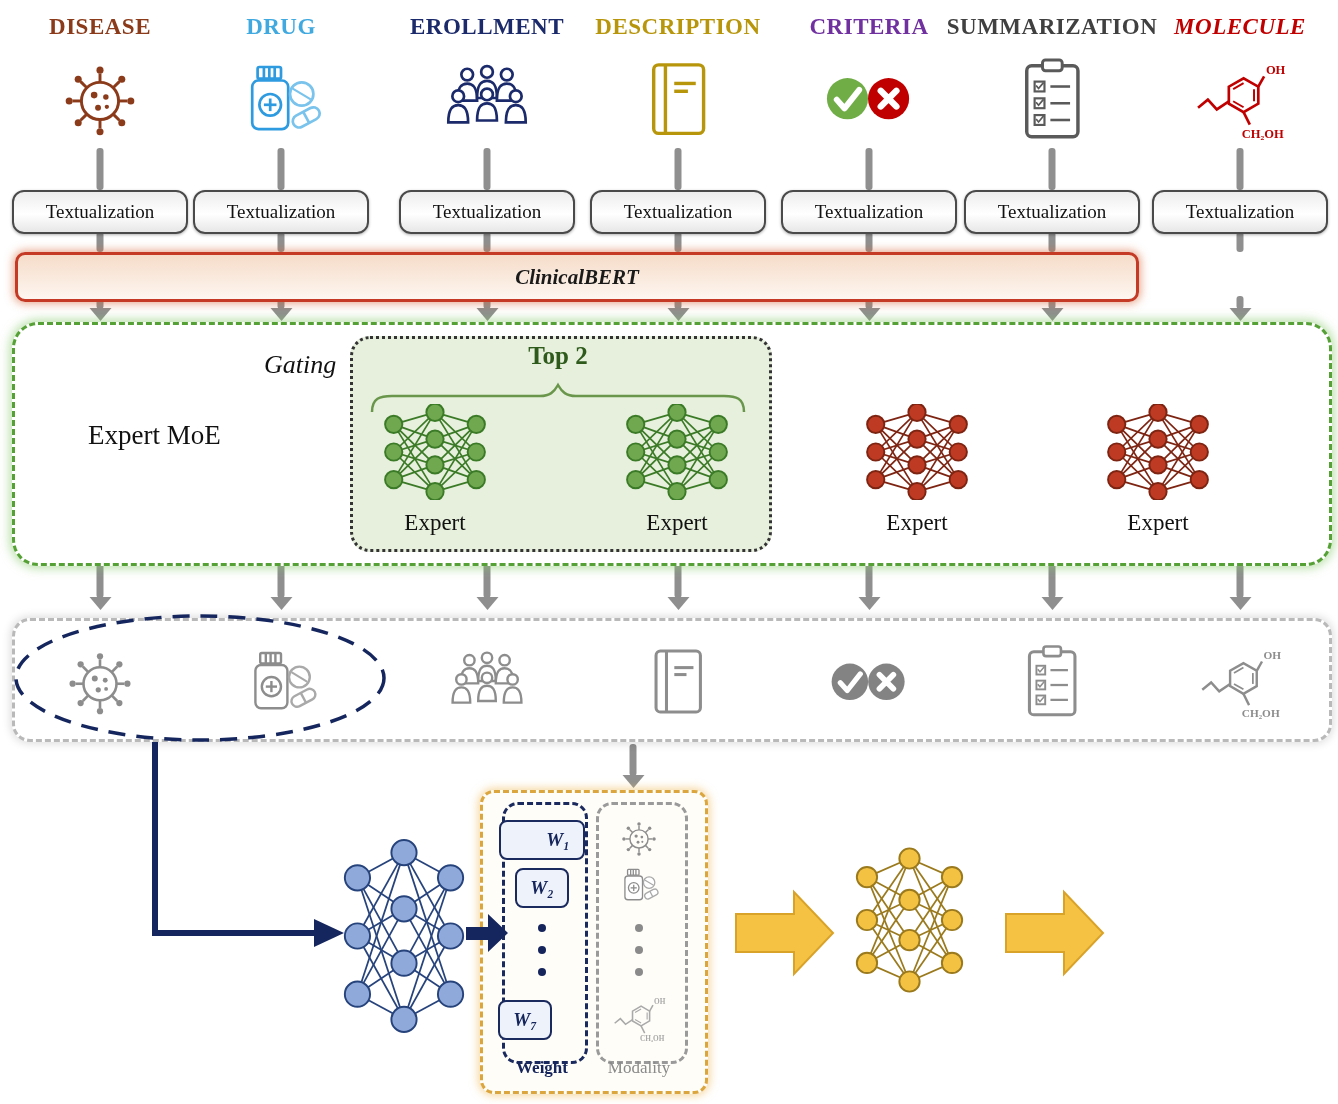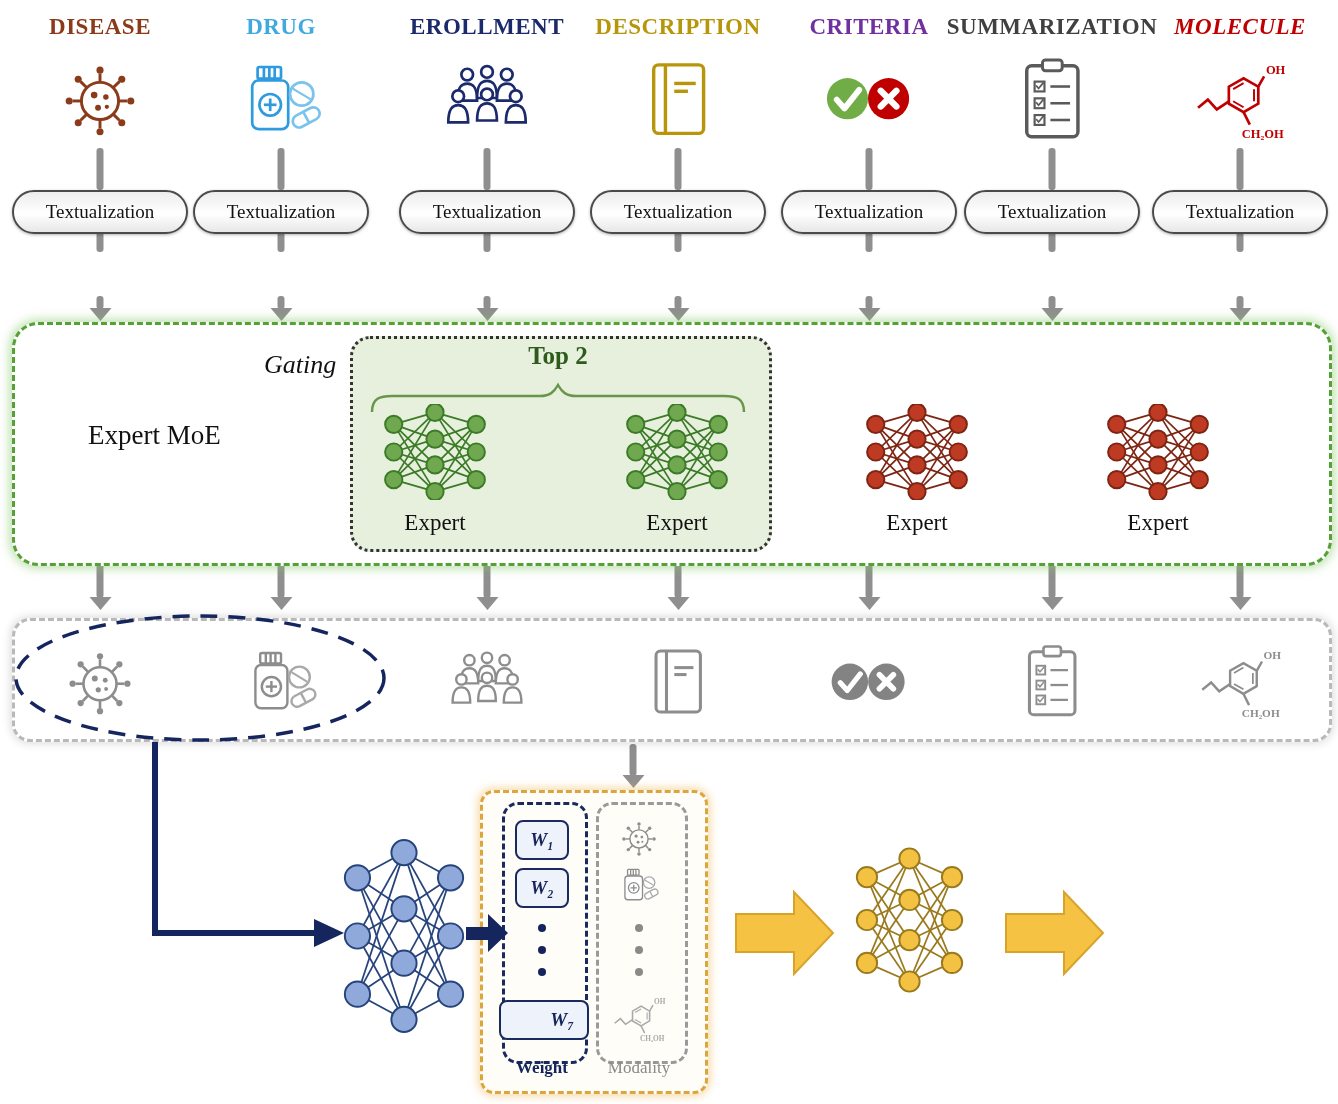--- a/index.html
+++ b/index.html
@@ -8,21 +8,21 @@
   .abs{position:absolute;}
   .mod-label{position:absolute;top:14px;transform:translateX(-50%);font-size:23px;
              font-weight:bold;letter-spacing:.5px;white-space:nowrap;z-index:2;}
   .icon-box{position:absolute;transform:translateX(-50%);display:flex;align-items:center;
             justify-content:center;z-index:2;}
   .vbar{position:absolute;width:7px;background:#8f8f8f;border-radius:3px;
         transform:translateX(-50%);z-index:0;}
   .vbar.head::after{content:"";position:absolute;left:50%;bottom:-12px;transform:translateX(-50%);
         border:11px solid transparent;border-top:13px solid #8f8f8f;border-bottom:0;}
   .pill{position:absolute;height:40px;width:172px;transform:translateX(-50%);
-        border:2px solid #4a4a4a;border-radius:22px;
+        border:2px solid #4a4a4a;border-radius:12px;
         background:linear-gradient(180deg,#ededed,#ffffff 55%,#e7e7e7);
         display:flex;align-items:center;justify-content:center;font-size:19px;color:#111;
         z-index:2;box-shadow:0 1px 3px rgba(0,0,0,.3);}
   .encoder{position:absolute;display:flex;align-items:center;justify-content:center;
            font-style:italic;font-weight:bold;font-size:21px;color:#1a1a1a;z-index:2;border-radius:10px;}
   #clinicalbert{left:15px;top:252px;width:1118px;height:44px;border:3px solid #c43a25;
         background:linear-gradient(180deg,#f6dcc9,#fdf6f0);box-shadow:0 0 9px 2px rgba(215,105,60,.55);}
   #chemberta{left:1158px;top:252px;width:164px;height:44px;border:3px solid #2f75b5;
         background:linear-gradient(180deg,#d9e7f6,#f3f8fd);box-shadow:0 0 9px 2px rgba(100,150,220,.5);}
   #sparse-box{left:12px;top:322px;width:1314px;height:238px;border:3px dashed #55a135;border-radius:26px;
@@ -217,20 +217,23 @@
         </svg>
       </div>
       <div class="vbar" style="left: 1240px; top: 148px; height: 42px;"></div>
       <div class="vbar" style="left: 1240px; top: 232px; height: 20px;"></div>
       <div class="vbar head" style="left: 1240px; top: 296px; height: 13px;"></div>
       <div class="vbar head" style="left: 1240px; top: 560px; height: 38px;"></div>
       <div class="pill" style="left: 1240px; top: 190px;">Textualization</div>
       <div class="vbar head" style="left: 633px; top: 744px; height: 32px;"></div>
     </div>
 
+  <div class="encoder" id="clinicalbert">
+    <span>ClinicalBERT</span>
+  </div>
 
   <div class="abs" id="sparse-box"></div>
   <div class="abs" id="top2-box"></div>
   <div class="abs" id="sparse-label">Expert MoE</div>
   <div class="abs" id="gating-label">Gating</div>
   <div class="abs" id="top2-label">Top 2</div>
   <div id="experts">
       <div class="abs" style="left: 380px; top: 404px; z-index: 2;"><svg width="110" height="96" viewBox="-2 -2 114 100">
           <g stroke="#3B7A26" stroke-width="1.8">
             <line x1="12" y1="19.200000000000003" x2="55" y2="6.720000000000001"></line>
@@ -519,23 +522,23 @@
             <text x="58" y="94">CH₂OH</text>
           </g>
         </svg>
       </div>
     </div>
 
   <div class="abs" id="integrator-box"></div>
   <div class="abs" id="weight-box"></div>
   <div class="abs" id="modality-box"></div>
   <div id="integrator-items">
-      <div class="wchip" style="left: 542px; top: 820px;">W₁</div>
+      <div class="wchip" style="left: 542px; top: 820px; padding-left: 32px;">W₁</div>
       <div class="wchip" style="left: 542px; top: 868px;">W₂</div>
-      <div class="wchip" style="left: 544px; top: 1000px; padding-left: 36px;">W₇</div>
+      <div class="wchip" style="left: 525px; top: 1000px;">W₇</div>
       <div class="dot" style="left: 542px; top: 928px; background: rgb(21, 37, 92);"></div>
       <div class="dot" style="left: 639px; top: 928px; background: rgb(138, 138, 138);"></div>
       <div class="dot" style="left: 542px; top: 950px; background: rgb(21, 37, 92);"></div>
       <div class="dot" style="left: 639px; top: 950px; background: rgb(138, 138, 138);"></div>
       <div class="dot" style="left: 542px; top: 972px; background: rgb(21, 37, 92);"></div>
       <div class="dot" style="left: 639px; top: 972px; background: rgb(138, 138, 138);"></div>
       <div class="icon-box" style="left: 639px; top: 814px; width: 50px; height: 48px;">
         <svg width="44" height="44" viewBox="0 0 92 92">
  <g stroke="#8D8D8D" stroke-width="3" fill="none">
  <circle cx="46" cy="48" r="19"></circle>

